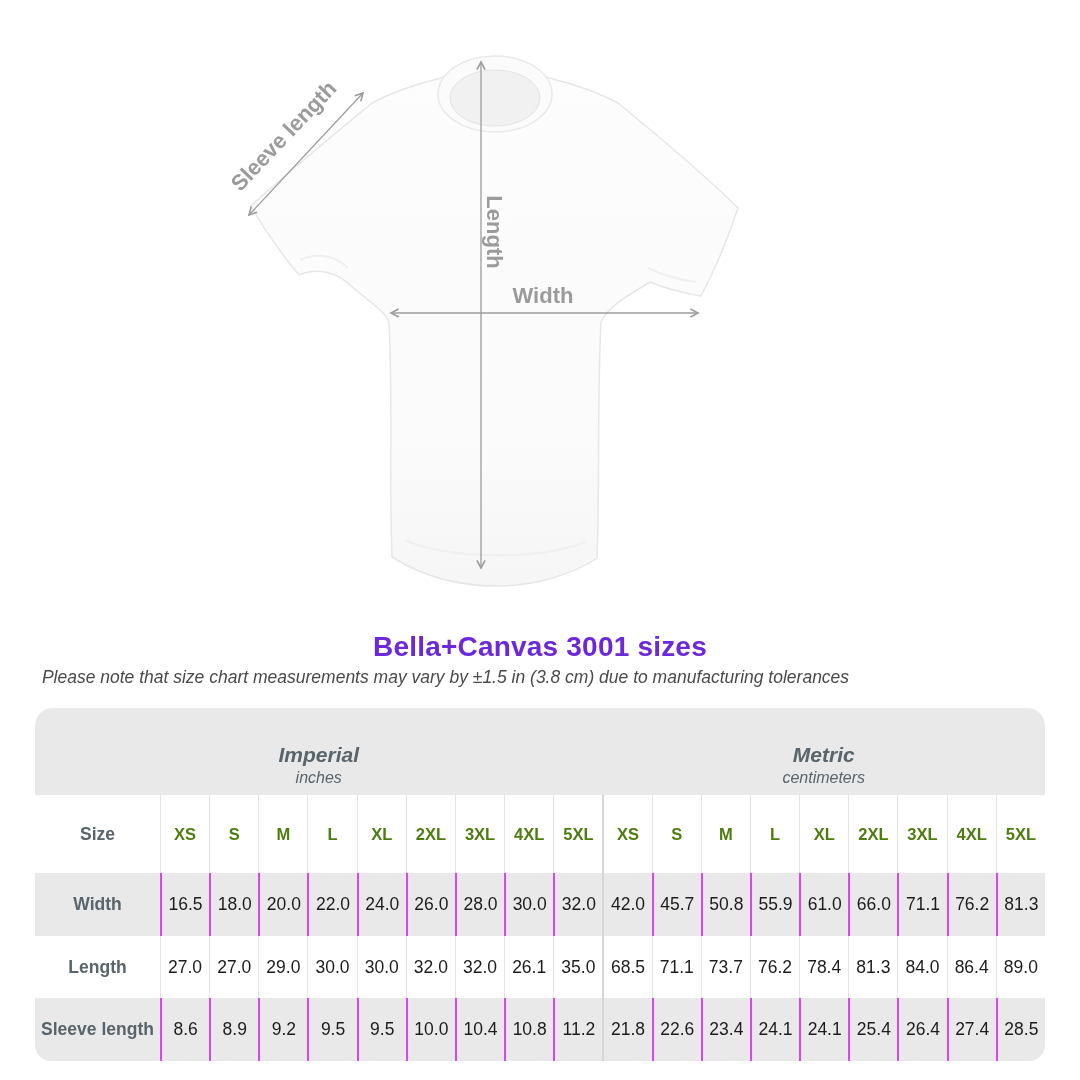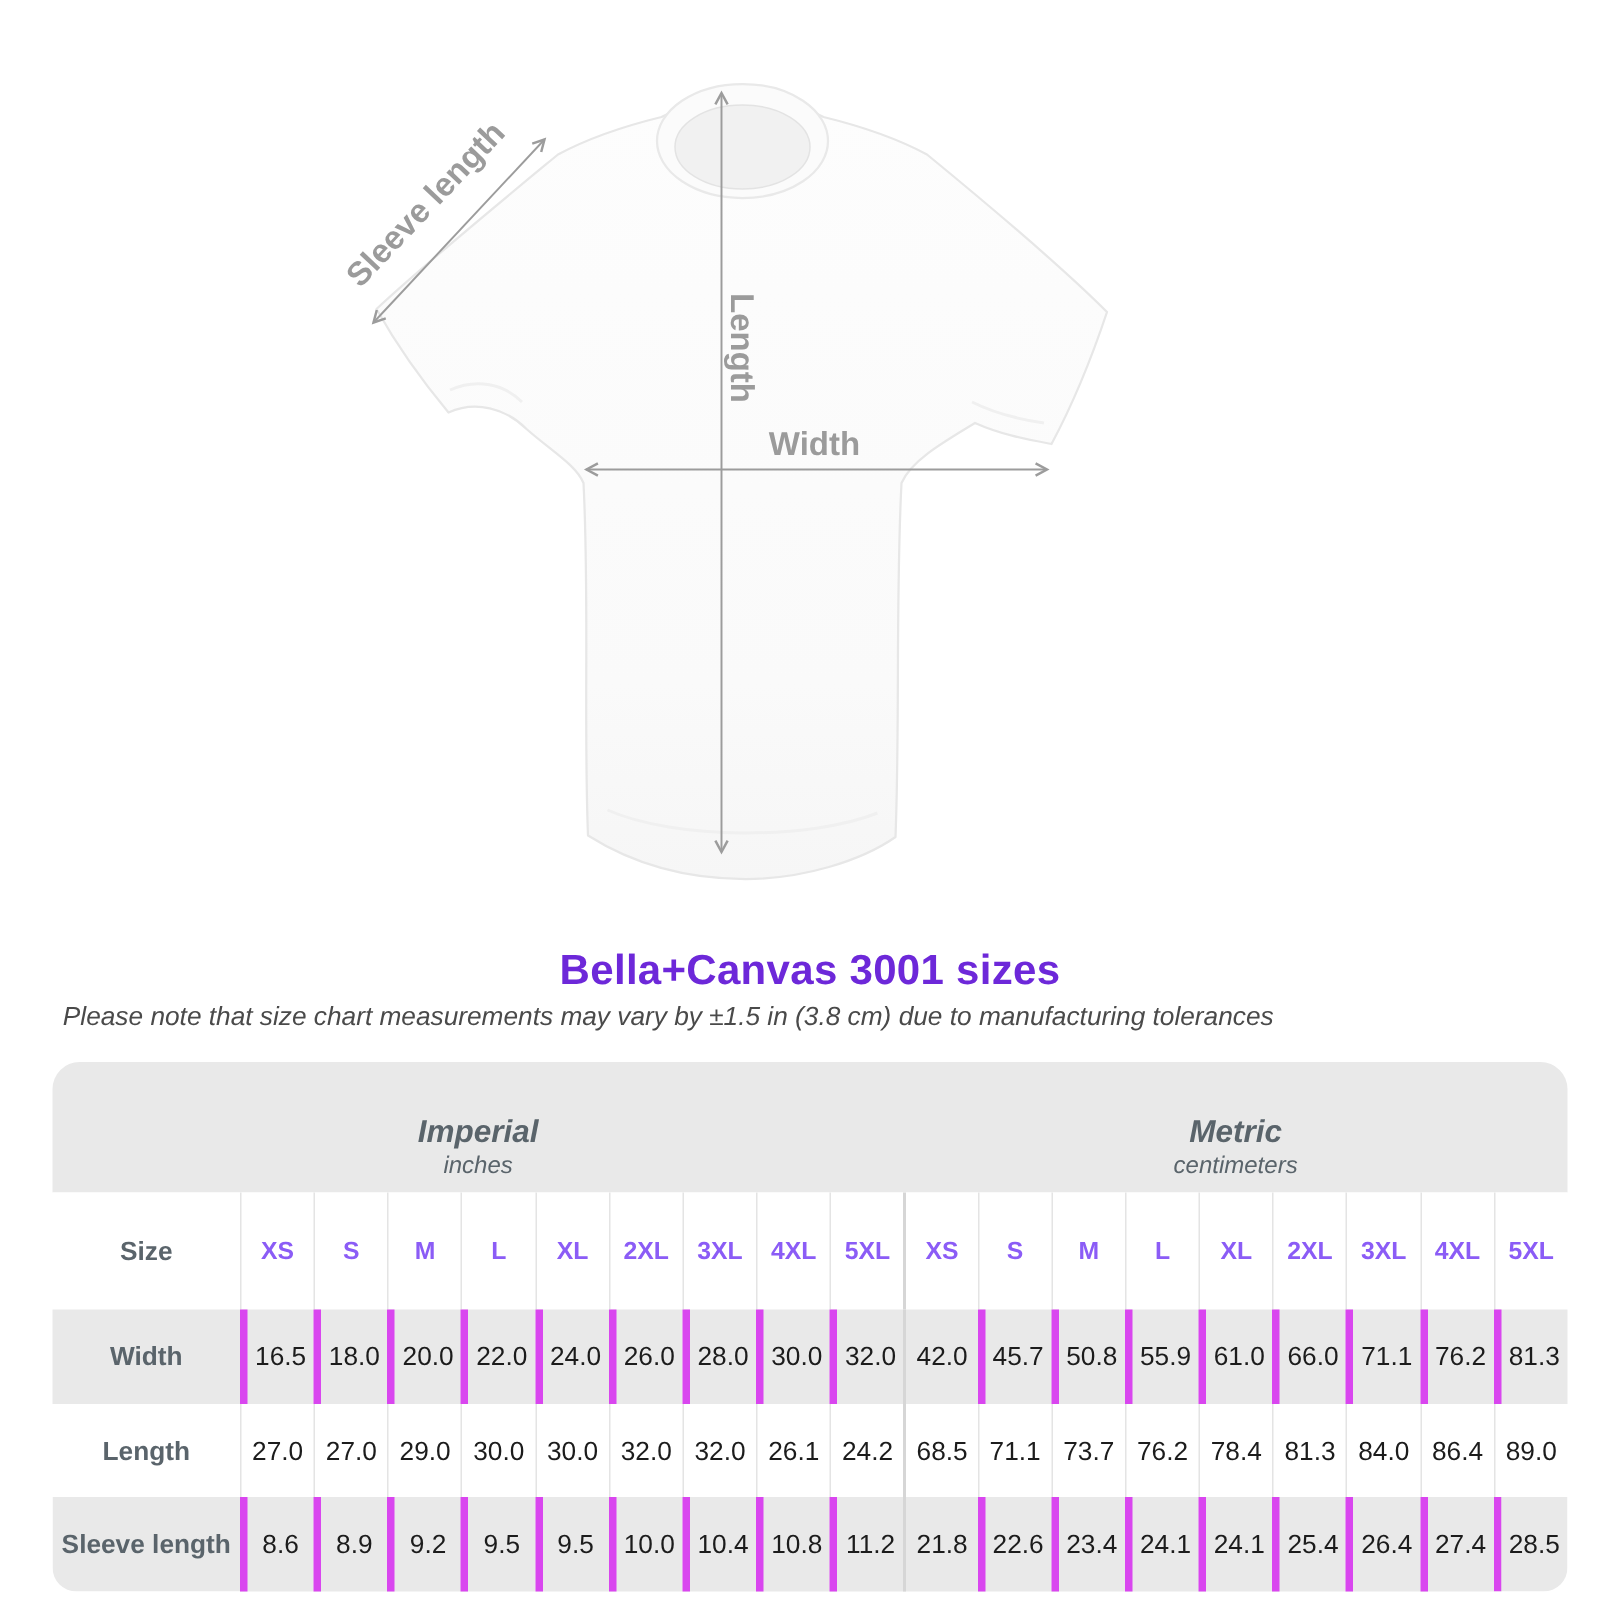--- a/index.html
+++ b/index.html
@@ -22,25 +22,25 @@
   .band .band-right{border-top-right-radius:18px;}
   .band-title{font-size:21px;font-weight:bold;font-style:italic;color:#5a646b;line-height:1.25;margin-top:28px;}
   .band-sub{font-size:16px;font-style:italic;color:#5a646b;line-height:1.3;}
 
   tr.row-white{background:#ffffff;}
   tr.row-gray{background:#e9e9e9;}
 
   th,td{padding:0;text-align:center;vertical-align:middle;font-weight:normal;}
 
   .rowlabel{font-size:17.5px;font-weight:bold;color:#5a646b;}
-  .hcell{font-size:16.5px;font-weight:bold;color:#8b5cf6;margin-top:28px;}
+  .hcell{font-size:16.5px;font-weight:bold;color:#4d7c0f;margin-top:28px;}
   .vcell{font-size:17.5px;color:#1c1c1c;}
 
   tr.row-white .cell{border-left:1px solid #e4e4e4;}
-  tr.row-gray  .cell{border-left:5px solid #d946ef;}
+  tr.row-gray  .cell{border-left:2px solid #d946ef;}
   tr.row-white .cell.split,
   tr.row-gray  .cell.split{border-left:2px solid #d6d6d6;}
 
   tr.h-size th{height:78px;}
   tr.r-width td, tr.r-width th{height:63px;}
   tr.r-length td, tr.r-length th{height:62px;}
   tr.r-sleeve td, tr.r-sleeve th{height:63px;}
 
   tr.r-sleeve .rowlabel{border-bottom-left-radius:16px;}
   tr.r-sleeve .last{border-bottom-right-radius:16px;}
@@ -164,21 +164,21 @@
     <tr class="row-white r-length">
       <th class="rowlabel">Length</th>
       <td class="vcell cell">27.0</td>
       <td class="vcell cell">27.0</td>
       <td class="vcell cell">29.0</td>
       <td class="vcell cell">30.0</td>
       <td class="vcell cell">30.0</td>
       <td class="vcell cell">32.0</td>
       <td class="vcell cell">32.0</td>
       <td class="vcell cell">26.1</td>
-      <td class="vcell cell">24.2</td>
+      <td class="vcell cell">35.0</td>
       <td class="vcell cell split">68.5</td>
       <td class="vcell cell">71.1</td>
       <td class="vcell cell">73.7</td>
       <td class="vcell cell">76.2</td>
       <td class="vcell cell">78.4</td>
       <td class="vcell cell">81.3</td>
       <td class="vcell cell">84.0</td>
       <td class="vcell cell">86.4</td>
       <td class="vcell cell last">89.0</td>
     </tr>

